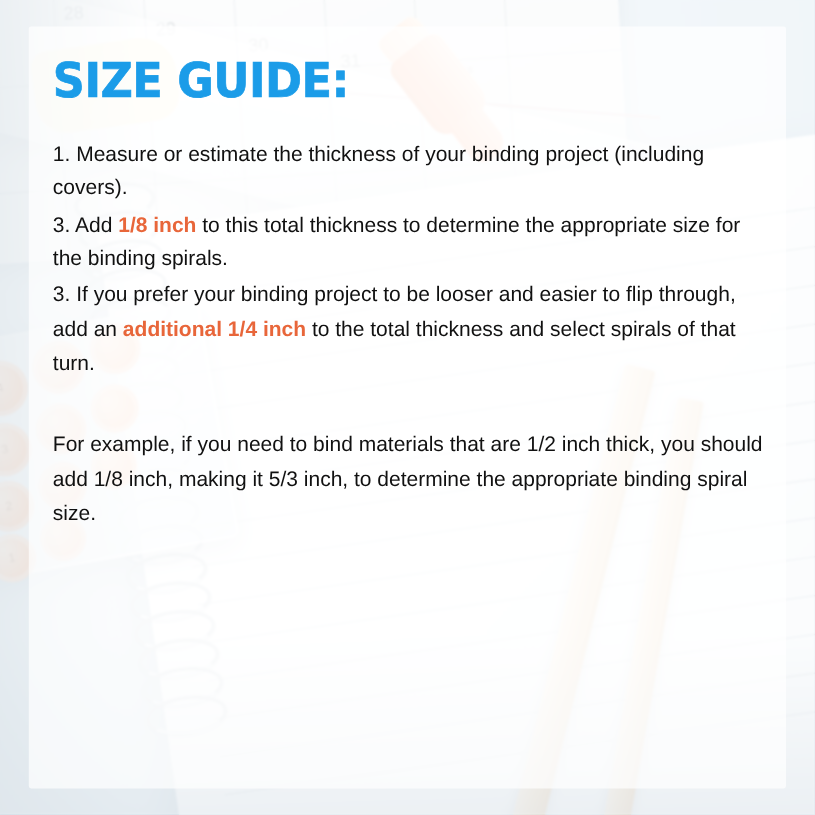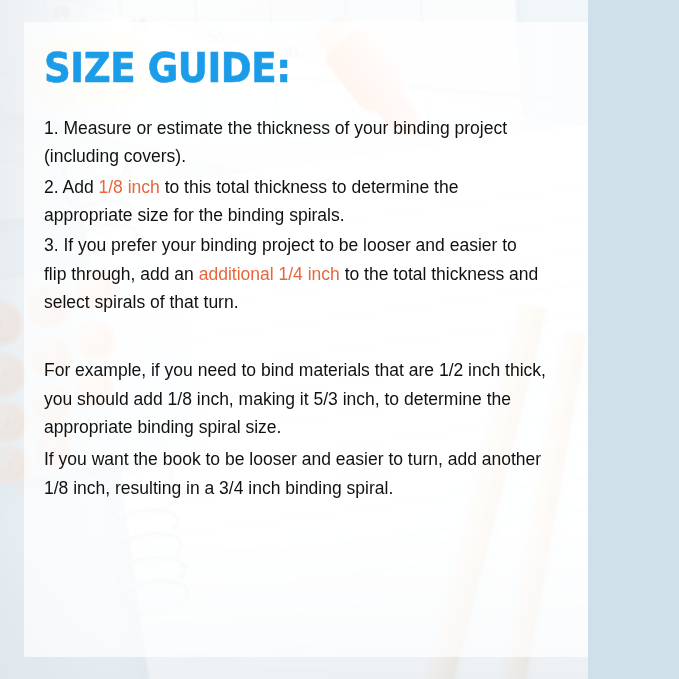--- a/index.html
+++ b/index.html
@@ -9,21 +9,21 @@
   body {
     width: 679px;
     height: 679px;
     font-family: "Liberation Sans", sans-serif;
     background: #cfe0ea;
     overflow: hidden;
   }
 
   .canvas {
     position: relative;
-    width: 588px;
+    width: 679px;
     height: 679px;
     overflow: hidden;
     background: #d7e6ef;
   }
 
   
   .photo {
     position: absolute;
     inset: 0;
     overflow: hidden;
@@ -238,21 +238,21 @@
     margin-bottom: 26px;
   }
   .step {
     font-size: 17.5px;
     line-height: 1.62;
     color: #111;
     margin: 0 16px 2px 0;
   }
   .hl {
     color: #e8663a;
-    font-weight: normal;
+    font-weight: bold;
   }
   .gap {
     height: 38px;
   }
   .para {
     font-size: 17.5px;
     line-height: 1.62;
     color: #111;
     margin: 0 0 4px 0;
   }
@@ -366,26 +366,25 @@
 
   <div class="content">
 
     <div class="title">SIZE GUIDE:</div>
 
     <p class="step">
       <span>1. Measure or estimate the thickness of your binding project (including covers).</span>
     </p>
 
     <p class="step">
-      <span>2. Add </span><span class="hl">1/8 inch</span><span> to this total thickness to determine the appropriate size for the binding spirals.</span>
+      <span>3. Add </span><span class="hl">1/8 inch</span><span> to this total thickness to determine the appropriate size for the binding spirals.</span>
     </p>
 
     <p class="step">
       <span>3. If you prefer your binding project to be looser and easier to flip through, add an </span><span class="hl">additional 1/4 inch</span><span> to the total thickness and select spirals of that turn.</span>
     </p>
 
     <div class="gap"></div>
 
     <p class="para">For example, if you need to bind materials that are 1/2 inch thick, you should add 1/8 inch, making it 5/3 inch, to determine the appropriate binding spiral size.</p>
-    <p class="para">If you want the book to be looser and easier to turn, add another 1/8 inch, resulting in a 3/4 inch binding spiral.</p>
 
   </div>
 </div>
 
 </body></html>

